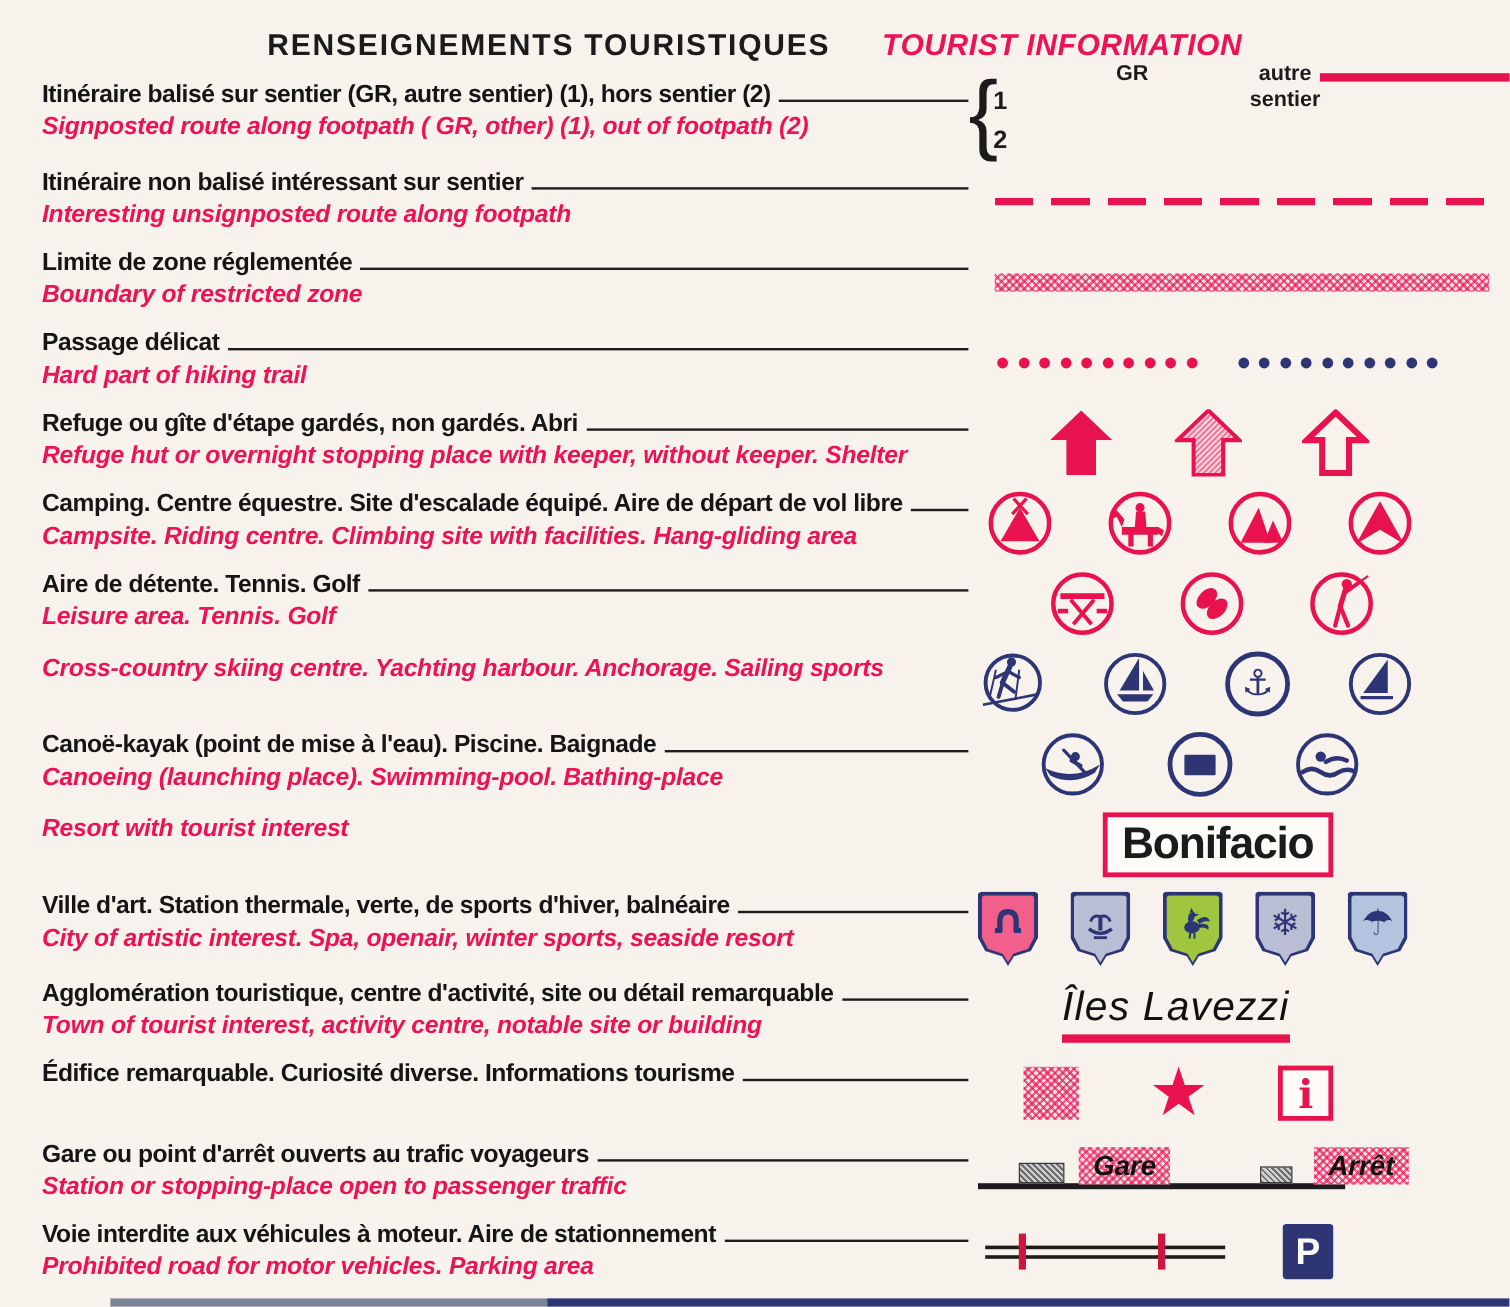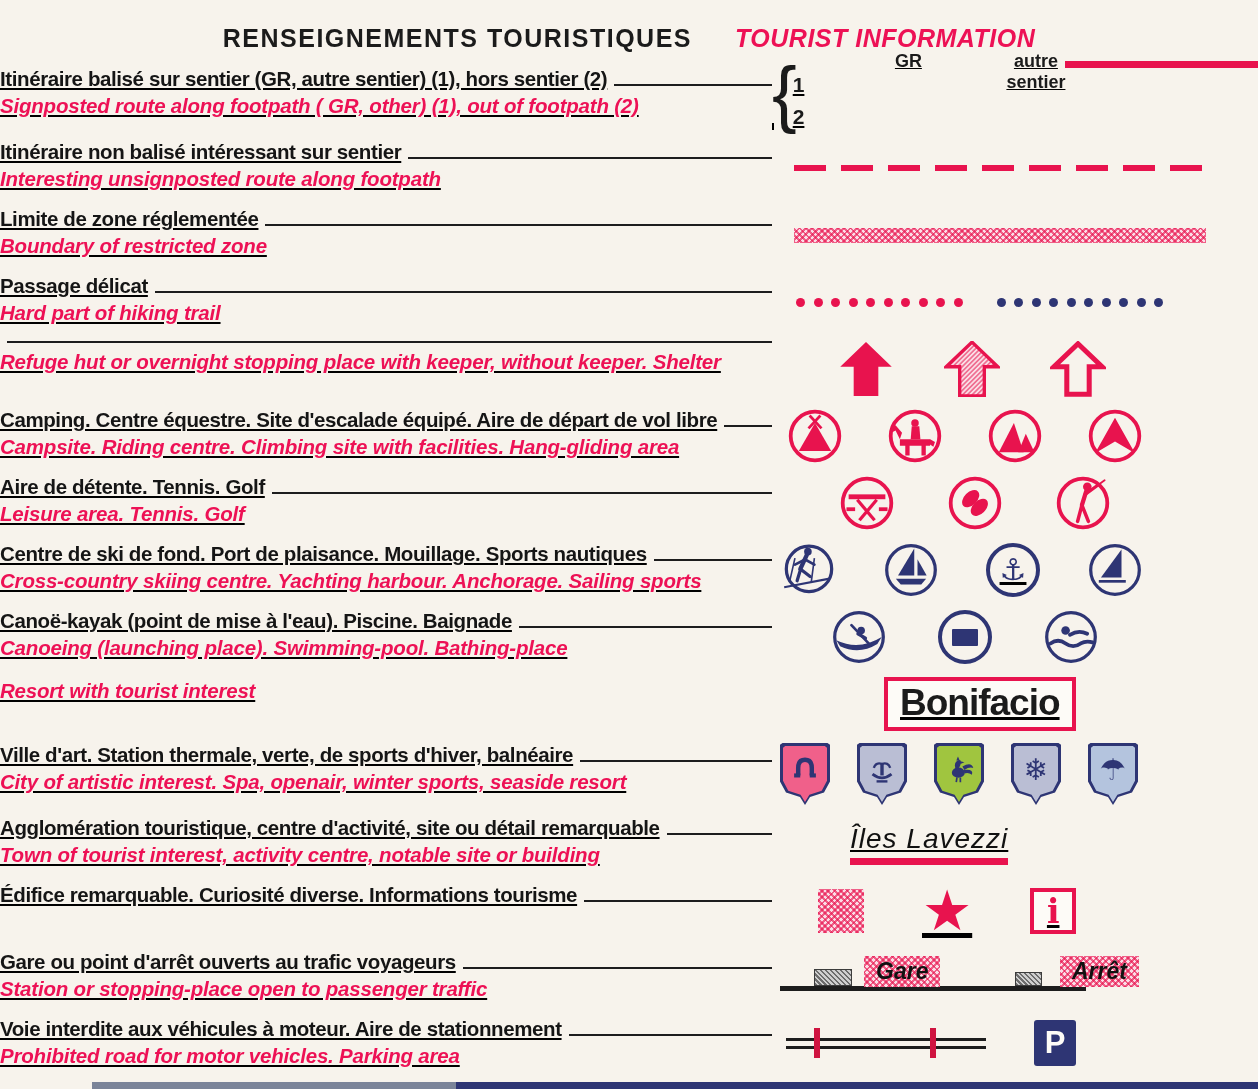--- a/index.html
+++ b/index.html
@@ -11,21 +11,21 @@
     overflow:hidden;
   }
   .title-bar {
     display:flex; justify-content:center; align-items:baseline;
     gap:27px; padding-top:24px;
   }
   .title-fr { font-size:25px; font-weight:bold; letter-spacing:1.5px; color:#1b1b1b; }
   .title-en { font-size:25px; font-weight:bold; font-style:italic; letter-spacing:.5px; color:#ed1155;margin-left:16px; }
 
   .legend { margin-top:14px; }
-  .row { display:flex; margin-bottom:11px; min-height:56px;text-decoration:underline; }
+  .row { display:flex; padding-left:35px; margin-bottom:11px; min-height:56px; }
   .txt { width:772px; flex:none; }
   .fr-line { display:flex; align-items:baseline; }
   .fr {
     font-size:20.5px; font-weight:bold; color:#151515;
     letter-spacing:-.4px; white-space:nowrap;
   }
   .leader { flex:1; border-bottom:2px solid #1d1d1d; margin:0 0 4px 7px; height:1px; }
   .en {
     font-size:20.5px; font-weight:bold; font-style:italic;
     color:#ed1155; letter-spacing:-.2px; margin-top:3px; white-space:nowrap;
@@ -95,21 +95,21 @@
   .shield { position:relative; width:50px; height:62px;
     clip-path:polygon(0 3%,5% 0,95% 0,100% 3%,100% 62%,88% 80%,60% 87%,50% 100%,40% 87%,12% 80%,0 62%); 
     background:#2e3574; }
   .shield-in { position:absolute; inset:3px;
     clip-path:polygon(0 3%,5% 0,95% 0,100% 3%,100% 62%,88% 80%,60% 87%,50% 100%,40% 87%,12% 80%,0 62%);
     display:flex; align-items:center; justify-content:center; padding-bottom:8px; }
   .shield-glyph { font-family:"DejaVu Sans", sans-serif; font-size:30px; color:#2e3574; line-height:1; }
 
   
   .iles-wrap { margin-left:78px; }
-  .iles { font-size:28px; font-style:italic; color:#111; letter-spacing:1px; }
+  .iles { font-size:34px; font-style:italic; color:#111; letter-spacing:1px; }
   .iles-underline { height:7px; background:#e8134e; margin-top:3px; }
 
   
   .sym.r13 { padding-left:46px; gap:58px; }
   .hatch-square { width:46px; height:44px; }
   .star-glyph { font-family:"DejaVu Sans", sans-serif; font-size:56px; color:#e8134e; line-height:.9; }
   .info-box { width:46px; height:46px; border:4px solid #e8134e; background:#fdfbf7;
     display:flex; align-items:center; justify-content:center; }
   .info-i { font-family:"DejaVu Serif", serif; font-weight:bold; font-size:33px; color:#e8134e; line-height:1; }
 
@@ -254,20 +254,21 @@
           <div class="dot"></div>
           <div class="dot"></div>
           <div class="dot"></div>
       </div>
     </div>
   </div>
 
   <div class="row">
     <div class="txt">
       <div class="fr-line">
+          <span class="fr">Refuge ou gîte d'étape gardés, non gardés. Abri</span>
           <span class="leader"></span>
         </div>
       <div class="en">Refuge hut or overnight stopping place with keeper, without keeper. Shelter</div>
     </div>
     <div class="sym r5">
       <svg class="ricon" viewBox="0 0 100 100">
         <polygon class="pk" points="50,2 96,46 72,46 72,98 28,98 28,46 4,46"></polygon>
       </svg>
       <svg class="ricon" viewBox="0 0 100 100">
         <polygon points="50,2 96,46 72,46 72,98 28,98 28,46 4,46" fill="url(#hatchPink)" stroke="#e8134e" stroke-width="6"></polygon>
@@ -341,24 +342,20 @@
         <path d="M56,28 L48,54" stroke="#e8134e" stroke-width="8" fill="none" stroke-linecap="round"></path>
         <path d="M48,54 L40,84 M48,54 L60,84" stroke="#e8134e" stroke-width="6.5" fill="none" stroke-linecap="round"></path>
         <path d="M54,34 L76,18" stroke="#e8134e" stroke-width="6" fill="none" stroke-linecap="round"></path>
         <path d="M76,18 L90,8" stroke="#e8134e" stroke-width="3.5" fill="none" stroke-linecap="round"></path>
       </svg>
     </div>
   </div>
 
   <div class="row">
     <div class="txt">
-      <div class="fr-line">
-          <span class="fr">Centre de ski de fond. Port de plaisance. Mouillage. Sports nautiques</span>
-          <span class="leader"></span>
-        </div>
       <div class="en">Cross-country skiing centre. Yachting harbour. Anchorage. Sailing sports</div>
     </div>
     <div class="sym r8">
       <svg class="cicon" viewBox="0 0 100 100">
         <circle cx="50" cy="48" r="42" fill="none" stroke="#2e3574" stroke-width="6"></circle>
         <circle class="nv" cx="48" cy="16" r="7"></circle>
         <path d="M46,22 L34,48" stroke="#2e3574" stroke-width="8" fill="none" stroke-linecap="round"></path>
         <path d="M42,30 L60,40 M40,32 L24,40" stroke="#2e3574" stroke-width="5" fill="none" stroke-linecap="round"></path>
         <path d="M60,28 L54,74 M24,28 L14,72" stroke="#2e3574" stroke-width="3" fill="none"></path>
         <path d="M34,48 L52,62 M34,50 L28,70" stroke="#2e3574" stroke-width="6" fill="none" stroke-linecap="round"></path>

